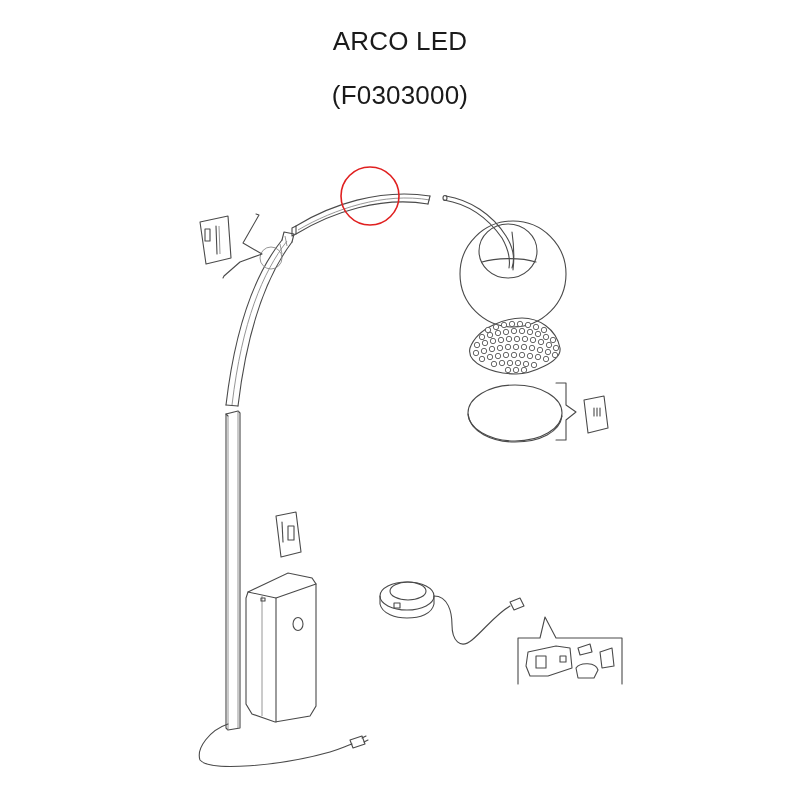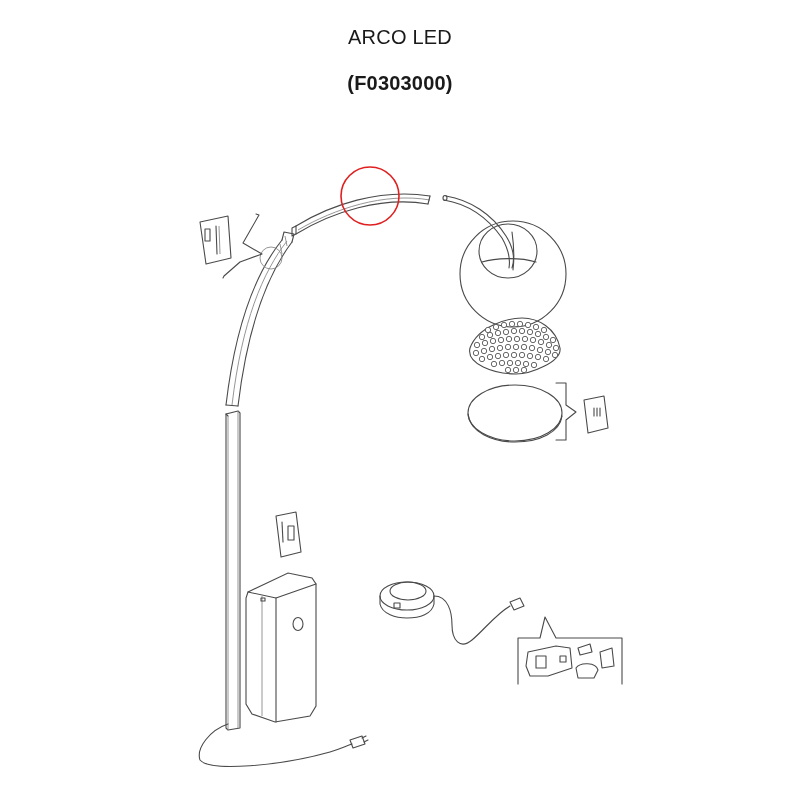--- a/index.html
+++ b/index.html
@@ -1,19 +1,19 @@
 <!DOCTYPE html>
 <html><head>
 <meta charset="utf-8">
 <style>
   html, body { margin: 0; padding: 0; background: #ffffff; }
   body { width: 800px; height: 800px; position: relative; overflow: hidden; font-family: "Liberation Sans", sans-serif; }
-  .title { position: absolute; left: 0; width: 800px; text-align: center; color: #1a1a1a; font-size: 20px; letter-spacing: 0.2px; }
+  .title { position: absolute; left: 0; width: 800px; text-align: center; color: #1a1a1a; font-size: 26px; letter-spacing: 0.2px; }
   .t1 { top: 26px; }
-  .t2 { top: 72px; font-weight: bold; }
+  .t2 { top: 80px; }
   svg.diagram { position: absolute; left: 0; top: 0; }
   .ln { fill: none; stroke: #4a4a4a; stroke-width: 1.1; stroke-linecap: round; stroke-linejoin: round; }
   .lnl { fill: none; stroke: #8a8a8a; stroke-width: 0.9; }
   .fillw { fill: #ffffff; stroke: #4a4a4a; stroke-width: 1.1; }
   .hole { fill: #ffffff; stroke: #555; stroke-width: 0.9; }
 </style>
 </head>
 <body>
 
 <div class="title t1">ARCO LED</div>

